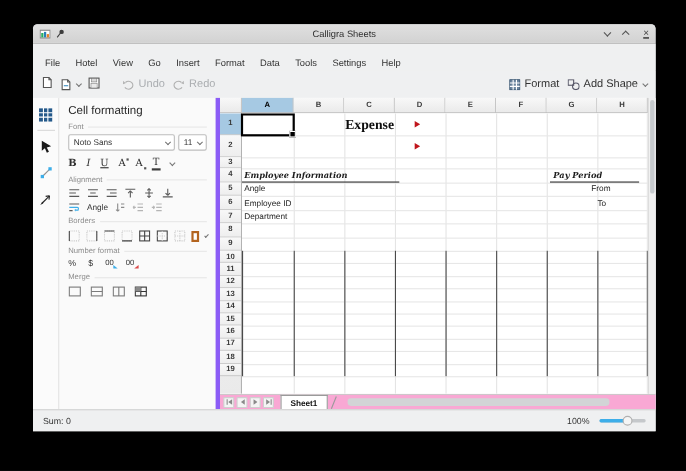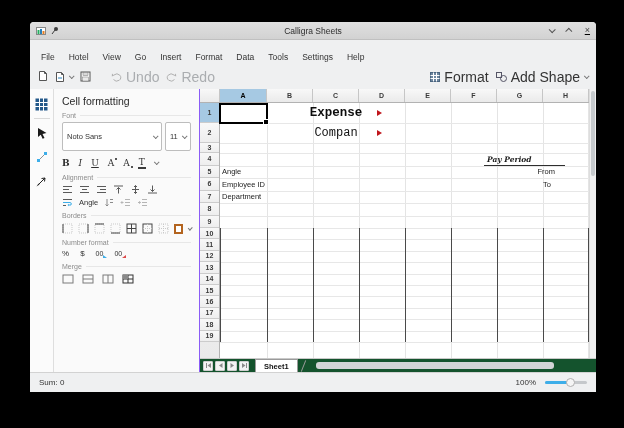--- a/index.html
+++ b/index.html
@@ -23,44 +23,44 @@
   .chev.up { transform:rotate(-135deg) translateY(-1px); }
   .x-glyph { font-size:9px; color:#444; line-height:1; }
 
   
   .menubar { flex:0 0 18px; display:flex; align-items:center; padding-left:4px;
              font-size:8.5px; color:#333; background:#eff0f1; }
   .menu-item { padding:2px 7px; cursor:default;margin-top:10px; }
 
   
   .toolbar { flex:0 0 25px; display:flex; align-items:center; padding:0 8px; gap:7px;
-             background:#eff0f1; font-size:14px; color:#333; }
+             background:#eff0f1; font-size:10px; color:#333; }
   .tb-btn { display:flex; align-items:center; gap:4px; }
   .tb-btn.disabled { color:#aaadb0; }
   .tb-spacer { flex:1; }
   .chev.small { width:4px; height:4px; border-color:#777; }
 
   
   .main { flex:1; display:flex; min-height:0; }
 
   
   .toolstrip { flex:0 0 24px; background:#fbfbfb; border-right:1px solid #dedede;
                display:flex; flex-direction:column; align-items:center; padding-top:3px; }
   .tool { width:22px; height:24px; display:flex; align-items:center; justify-content:center; }
   .strip-sep { width:16px; height:1px; background:#d9d9d9; margin:2px 0; }
 
   
-  .dock { flex:0 0 146px; background:#fafafa; border-right:1px solid #8b5cf6;
+  .dock { flex:0 0 146px; background:#fafafa; border-right:4px solid #8b5cf6;
           padding:5px 8px; font-size:7.5px; color:#333; overflow:hidden; }
   .dock-title { font-size:10.5px; color:#2a2a2a; margin:1px 0 5px; }
   .sec-label { font-size:7px; color:#8c8c8c; margin:5px 0 3px; display:flex;
                align-items:center; gap:4px; }
   .sec-label::after { content:""; flex:1; height:1px; background:#e7e7e7; }
   .font-row { display:flex; gap:3px; }
-  .select { background:#fff; border:1px solid #bdbdbd; border-radius:2px; height:29px;
+  .select { background:#fff; border:1px solid #bdbdbd; border-radius:2px; height:15px;
             display:flex; align-items:center; justify-content:space-between;
             padding:0 4px; font-size:7.5px; color:#333; }
   .select.family { flex:1; }
   .select.size { width:26px; }
   .style-row { display:flex; align-items:center; gap:9px; margin:6px 0 2px;
                font-family:"DejaVu Serif", serif; font-size:9px; color:#2f2f2f; }
   .st-b { font-weight:bold; } .st-i { font-style:italic; } .st-u { text-decoration:underline; }
   .mark { position:relative; }
   .mark i { position:absolute; width:2px; height:2px; background:#555; right:-3px; }
   .mark.sup i { top:0; } .mark.sub i { bottom:0; }
@@ -111,21 +111,21 @@
   .rh.h20 { height:20px; } .rh.h10 { height:10px; } .rh.h12 { height:12.5px; }
   .rh.lower { height:11.4px; }
   .rh.selected { background:#a6c9e3; }
 
   .vl { position:absolute; top:0; bottom:0; width:1px; background:#e4e4e4; }
   .hl { position:absolute; left:20px; right:0; height:1px; background:#e7e7e7; }
   .tv { position:absolute; top:125px; height:114px; width:1px; background:#4a4a4a; }
 
   .ctext { position:absolute; display:flex; align-items:center; font-size:7.5px;
            color:#1c1c1c; white-space:nowrap; }
-  .serif { font-family:Liberation Mono, monospace; }
+  .serif { font-family:Liberation Serif, serif; }
   .doc-title { left:67px; top:0; width:138px; height:20px; justify-content:center;
                font-weight:bold; font-size:12.5px; color:#0d0d0d; }
   .doc-sub { left:67px; top:20px; width:138px; height:20px; justify-content:center;
              font-size:12px; color:#111; }
   .ovf { position:absolute; width:0; height:0; border-style:solid;
          border-width:3px 0 3px 5px; border-color:transparent transparent transparent #c0161c; }
   .sec-hdr { font-family:"DejaVu Serif", serif; font-weight:bold; font-style:italic;
              font-size:7.5px; border-bottom:1px solid #2e2e2e; align-items:flex-end;
              padding-bottom:1px; }
   .thead { position:absolute; left:20px; top:112.5px; height:12.5px; display:flex; }
@@ -135,21 +135,21 @@
   .th:last-child { border-right:1px solid #454545; }
   .sel { position:absolute; left:19px; top:0; width:49px; height:21px;
          border:2px solid #000; }
   .sel::after { content:""; position:absolute; right:-3px; bottom:-3px; width:4px;
                 height:4px; background:#000; border:1px solid #fff; }
 
   .vscroll { flex:0 0 7px; background:#f0f0f0; border-left:1px solid #dddddd; position:relative; }
   .vthumb { position:absolute; left:1px; top:2px; width:4px; height:85px;
             background:#c6cacd; border-radius:2px; }
 
-  .tabbar { flex:0 0 14px; background:#14532d; border-top:1px solid #c9c9c9;
+  .tabbar { flex:0 0 14px; background:#f9a8d4; border-top:1px solid #c9c9c9;
             display:flex; align-items:center; padding-left:3px; gap:2px; }
   .navbtn { width:10px; height:10px; border:1px solid #cfcfcf; background:#f4f4f4;
             border-radius:1px; display:flex; align-items:center; justify-content:center; }
   .sheettab { height:13px; margin-left:4px; background:#fff; border:1px solid #9a9a9a;
               border-bottom:none; padding:0 8px; font-size:7.5px; font-weight:bold;
               color:#111; display:flex; align-items:center; }
   .tab-slant { width:0; height:12px; border-left:1px solid #9a9a9a;
                transform:rotate(22deg); margin-left:3px; }
   .hscroll { flex:1; height:7px; margin:0 100px 0 10px; position:relative; }
   .hthumb { position:absolute; left:0; top:0; height:7px; width:238px;
@@ -532,24 +532,24 @@
               <div class="rh h12">5</div>
               <div class="rh h12">6</div>
               <div class="rh h12">7</div>
               <div class="rh h12">8</div>
               <div class="rh h12">9</div>
               <div style="display:contents"><div class="rh lower">10</div><div class="rh lower">11</div><div class="rh lower">12</div><div class="rh lower">13</div><div class="rh lower">14</div><div class="rh lower">15</div><div class="rh lower">16</div><div class="rh lower">17</div><div class="rh lower">18</div><div class="rh lower">19</div></div>
             </div>
 
             <div class="ctext serif doc-title">Expense</div>
             <div class="ovf" style="left:177px; top:7px"></div>
-            <div class="ctext serif doc-sub">Compan</div>
             <div class="ovf" style="left:177px; top:27px"></div>
 
-            <div class="ctext sec-hdr" style="left:284px; top:50px; width:81px; height:12.5px; padding-left:3px">Pay Period</div>
+            <div class="ctext sec-hdr" style="left:20px; top:50px; width:143px; height:12.5px; padding-left:2px">Employee Information</div>
+            <div class="ctext sec-hdr" style="left:300px; top:50px; width:81px; height:12.5px; padding-left:3px">Pay Period</div>
 
             <div class="ctext" style="left:22px; top:62.5px; height:12.5px">Angle</div>
             <div class="ctext" style="left:300px; top:62.5px; width:55px; height:12.5px; justify-content:flex-end">From</div>
             <div class="ctext" style="left:22px; top:75px; height:12.5px">Employee ID</div>
             <div class="ctext" style="left:300px; top:75px; width:51px; height:12.5px; justify-content:flex-end">To</div>
             <div class="ctext" style="left:22px; top:87.5px; height:12.5px">Department</div>
 
 
             <div class="tv" style="left:20px"></div>
               <div class="tv" style="left:67px"></div>

